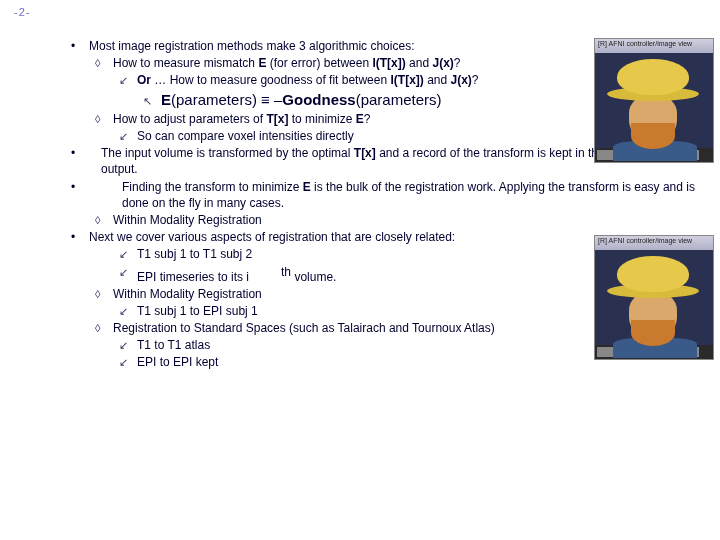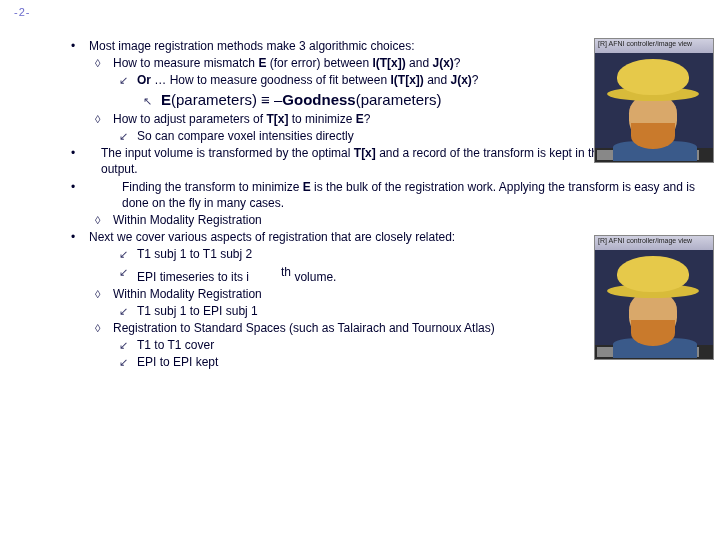--- a/index.html
+++ b/index.html
@@ -180,21 +180,21 @@
     <div class="row b2">
       <span class="mk arrow"></span>
       <span class="txt">T1 subj 1 to EPI subj 1</span>
     </div>
     <div class="row b1">
       <span class="mk diamond"></span>
       <span class="txt">Registration to Standard Spaces (such as Talairach and Tournoux Atlas)</span>
     </div>
     <div class="row b2">
       <span class="mk arrow"></span>
-      <span class="txt">T1 to T1 cover</span>
+      <span class="txt">T1 to T1 atlas</span>
     </div>
     <div class="row b2">
       <span class="mk arrow"></span>
       <span class="txt">EPI to EPI kept</span>
     </div>
   </div>
 
 <div class="img-top">
   <div class="titlebar">[R] AFNI controller/image view</div>
   <div class="paint-area">

